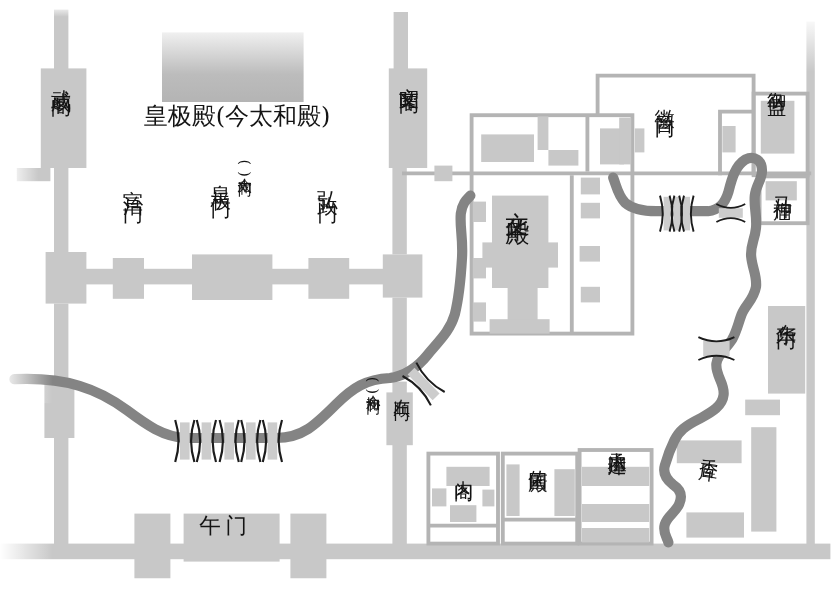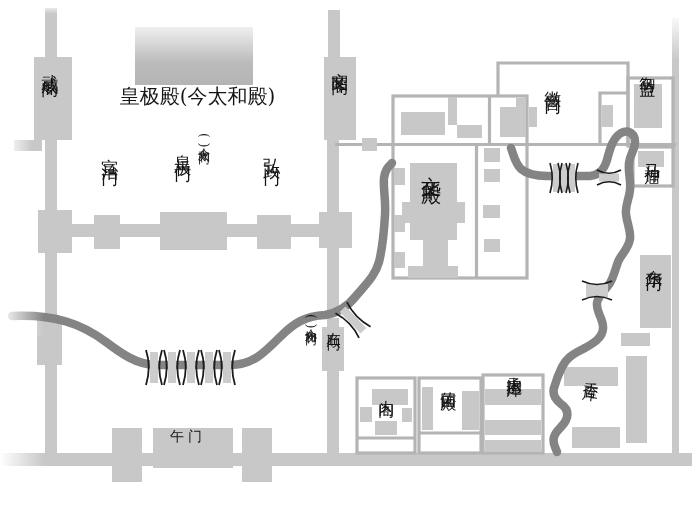--- a/index.html
+++ b/index.html
@@ -216,21 +216,21 @@
 
   <div class="lbl v" style="left:41px;top:61px;font-size:17px;">武成阁</div>
   <div class="lbl h" style="left:105px;top:86px;width:185px;font-size:20px;">皇极殿(今太和殿)</div>
   <div class="lbl v" style="left:331px;top:59px;font-size:17px;">文昭阁</div>
   <div class="lbl v" style="left:101px;top:145px;font-size:17px;letter-spacing:5px;">宣治门</div>
   <div class="lbl v" style="left:174px;top:141px;font-size:17px;letter-spacing:5px;">皇极门</div>
   <div class="lbl vm" style="left:197px;top:133px;font-size:12px;">(今太和门)</div>
   <div class="lbl v" style="left:263px;top:145px;font-size:17px;letter-spacing:5px;">弘政门</div>
   <div class="lbl v" style="left:326px;top:321px;font-size:14px;letter-spacing:2px;">左顺门</div>
   <div class="lbl vm" style="left:304px;top:314px;font-size:12px;">(今协和门)</div>
-  <div class="lbl h" style="left:158px;top:429px;width:60px;font-size:14px;letter-spacing:4px;">午门</div>
+  <div class="lbl h" style="left:158px;top:429px;width:60px;font-size:18px;letter-spacing:4px;">午门</div>
   <div class="lbl v" style="left:420px;top:160px;font-size:20px;letter-spacing:5px;">文华殿</div>
   <div class="lbl v" style="left:544px;top:77px;font-size:17px;">徽音门</div>
   <div class="lbl v" style="left:639px;top:64px;font-size:16px;letter-spacing:2px;">御马监</div>
   <div class="lbl v" style="left:644px;top:151px;font-size:16px;letter-spacing:2px;">马神庙</div>
   <div class="lbl v" style="left:645px;top:256px;font-size:17px;letter-spacing:2px;">东华门</div>
   <div class="lbl v" style="left:585px;top:369px;font-size:16px;transform:rotate(8deg);">香库</div>
   <div class="lbl v" style="left:378px;top:387px;font-size:16px;letter-spacing:2px;">内阁</div>
   <div class="lbl v" style="left:440px;top:379px;font-size:16px;letter-spacing:2px;">佑国殿</div>
   <div class="lbl v" style="left:506px;top:364px;font-size:16px;letter-spacing:1px;">内承运库</div>
 

